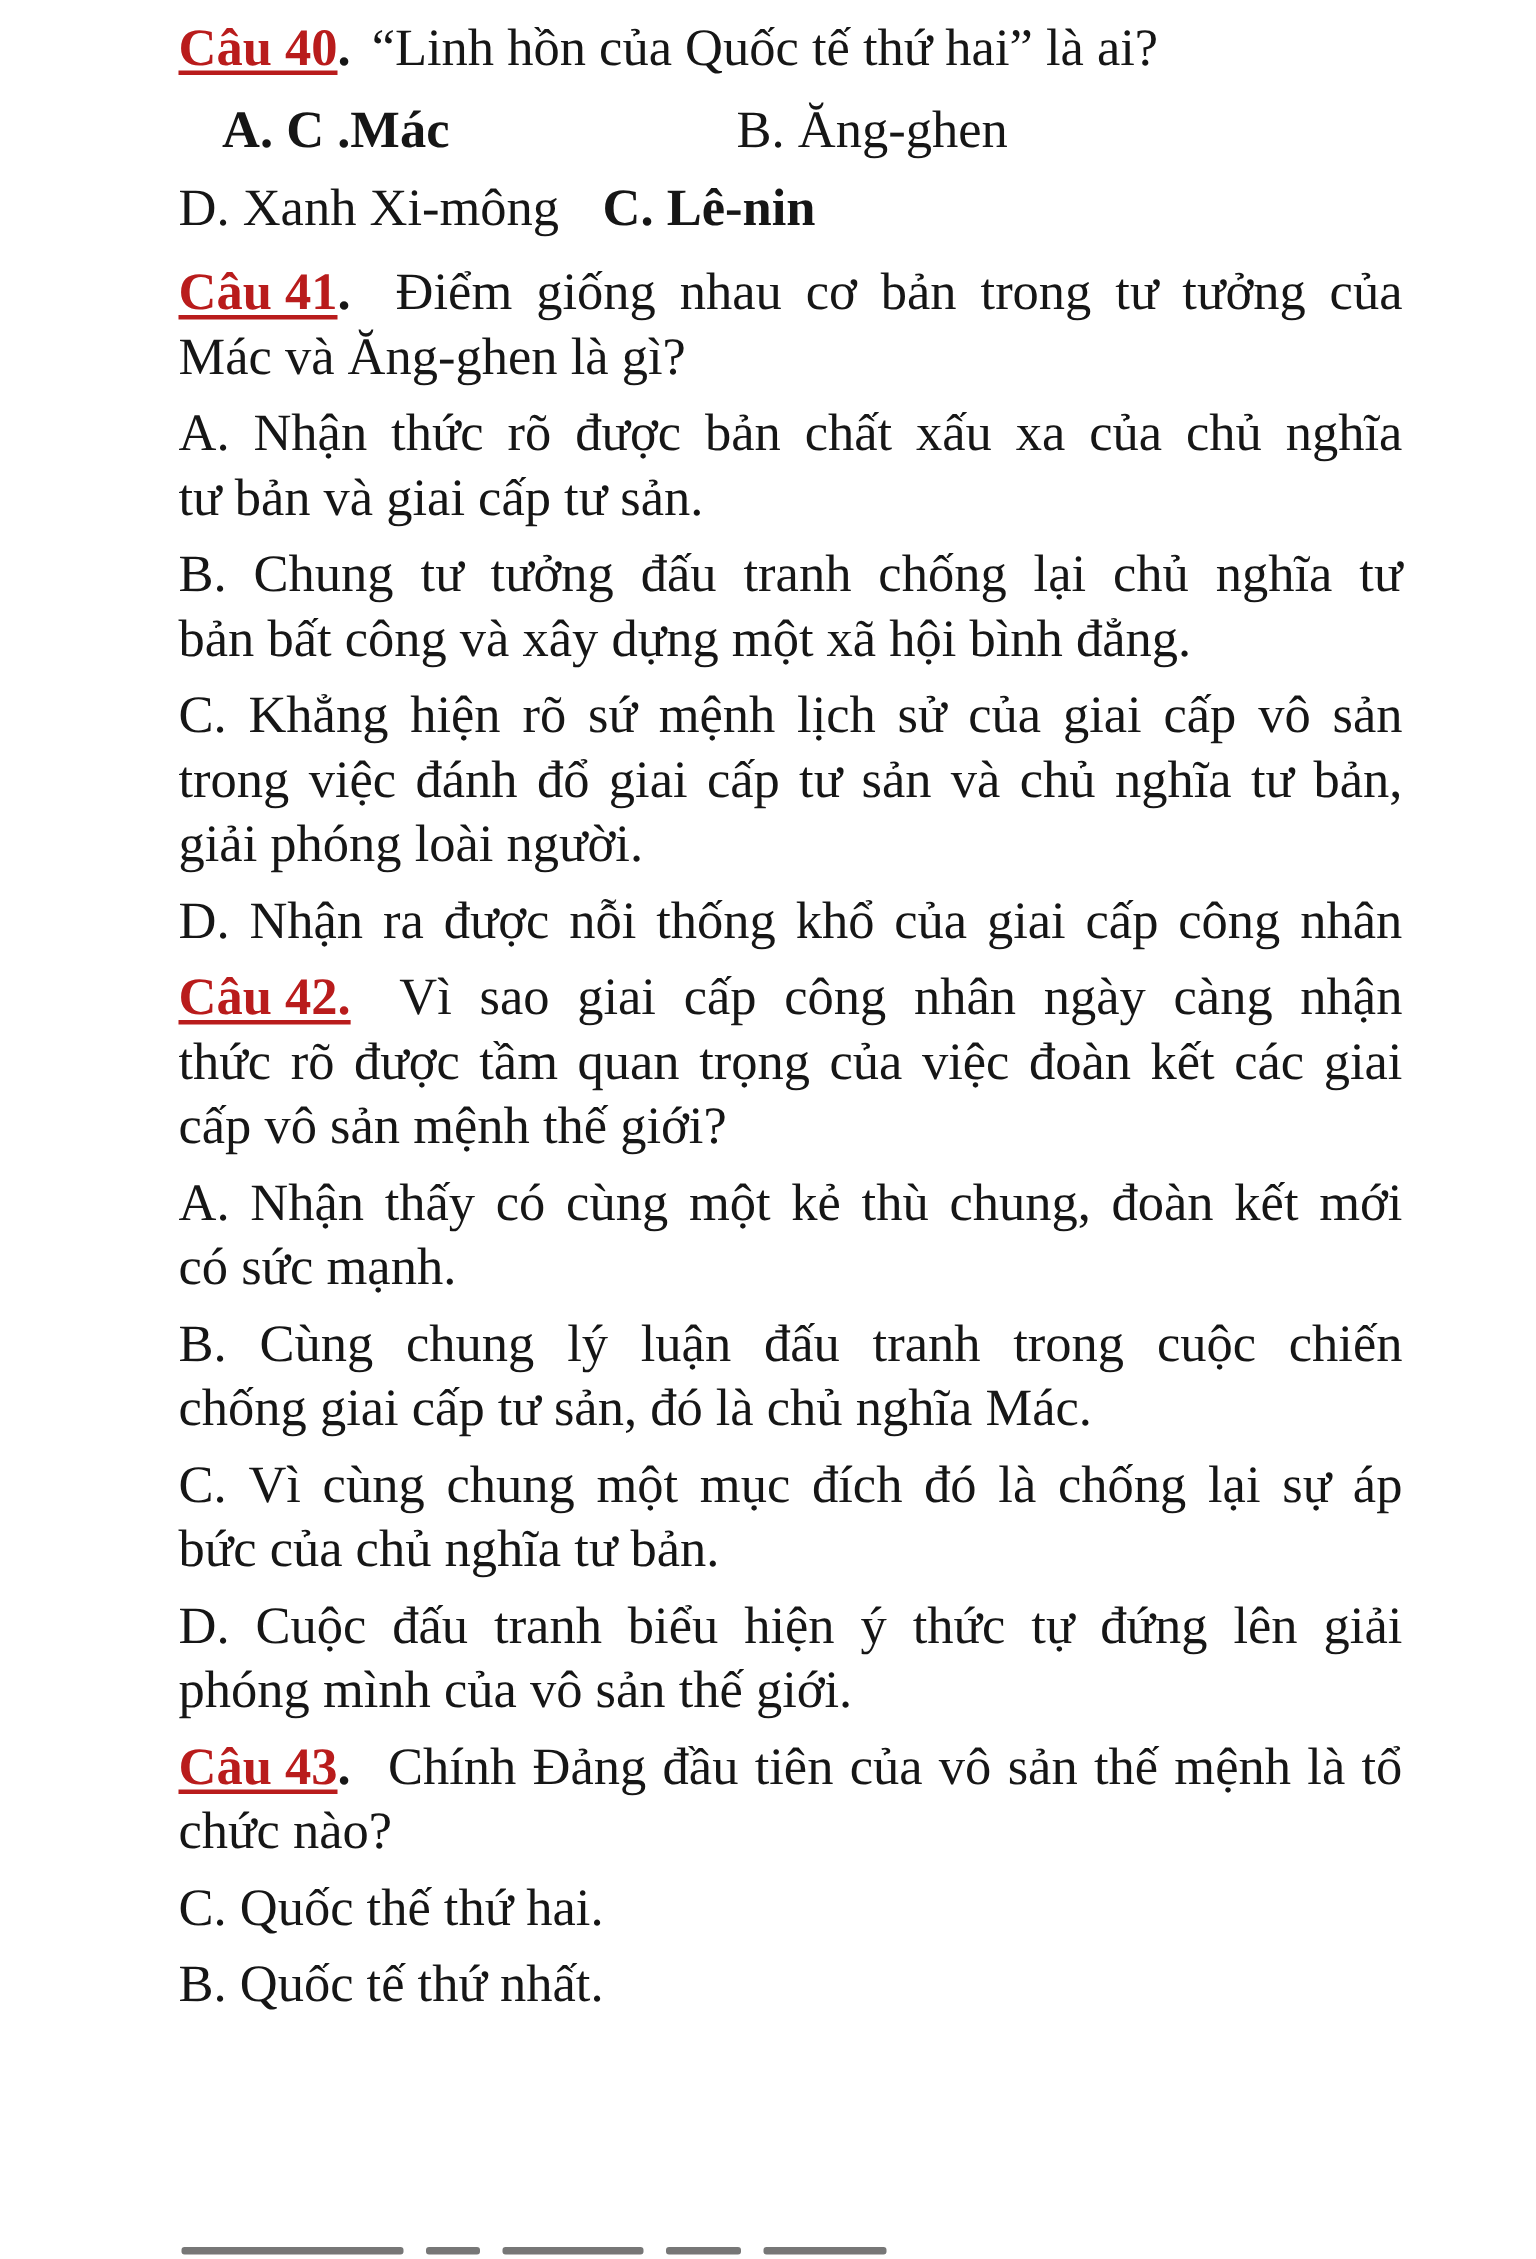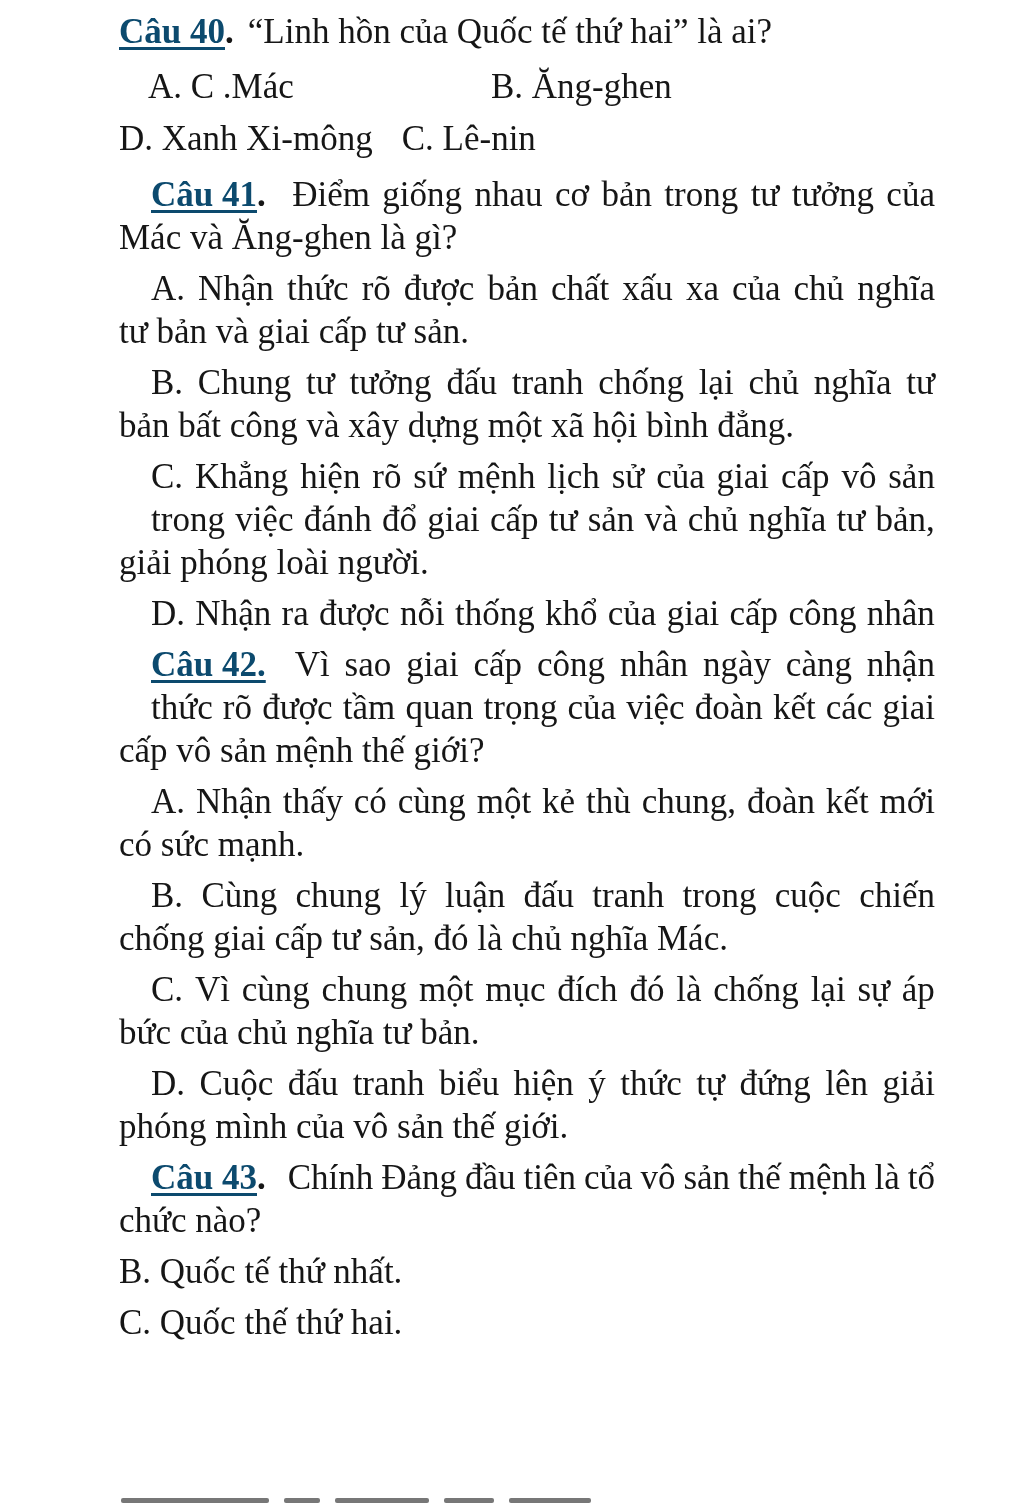--- a/index.html
+++ b/index.html
@@ -23,41 +23,40 @@
   .line {
     font-size: 35px;
     line-height: 43px;
     white-space: nowrap;
   }
   .jus {
     display: flex;
     justify-content: space-between;
     align-items: flex-end;
     white-space: normal;
-    margin-left: 32px;
   }
   .last { text-align: left; }
   .head-item { white-space: nowrap; }
   .qlabel {
     font-weight: bold;
-    color: #0c4a6e;
+    color: #b91c1c;
     text-decoration: underline;
     text-decoration-thickness: 3px;
     text-underline-offset: 4px;
   }
   .qsep {
     font-weight: bold;
     padding-right: 14px;
   }
   .optrow {
     display: flex;
     font-size: 35px;
     line-height: 52px;
   }
-  .optcell.c0 { margin-left: 29px; width: 343px; }
+  .optcell.c0 { margin-left: 29px; width: 343px; font-weight: bold; }
   .optcell.c1 { }
   .w { display: inline-block; }
   
   .cutoff {
     position: absolute;
     left: 121px;
     top: 1498px;
     width: 470px;
     height: 7px;
     display: flex;
@@ -294,24 +293,24 @@
         <span class="w">vô</span>
         <span class="w">sản</span>
         <span class="w">thế</span>
         <span class="w">mệnh</span>
         <span class="w">là</span>
         <span class="w">tổ</span>
       </div>
       <div class="line last"><span>chức nào?</span></div>
     </div>
     <div class="block para">
+      <div class="line last"><span>C. Quốc thế thứ hai.</span></div>
+    </div>
+    <div class="block para">
       <div class="line last"><span>B. Quốc tế thứ nhất.</span></div>
-    </div>
-    <div class="block para">
-      <div class="line last"><span>C. Quốc thế thứ hai.</span></div>
     </div>
   </div>
 
 <div class="cutoff">
   <span style="width:148px"></span>
   <span style="width:36px"></span>
   <span style="width:94px"></span>
   <span style="width:50px"></span>
   <span style="width:82px"></span>
 </div>

